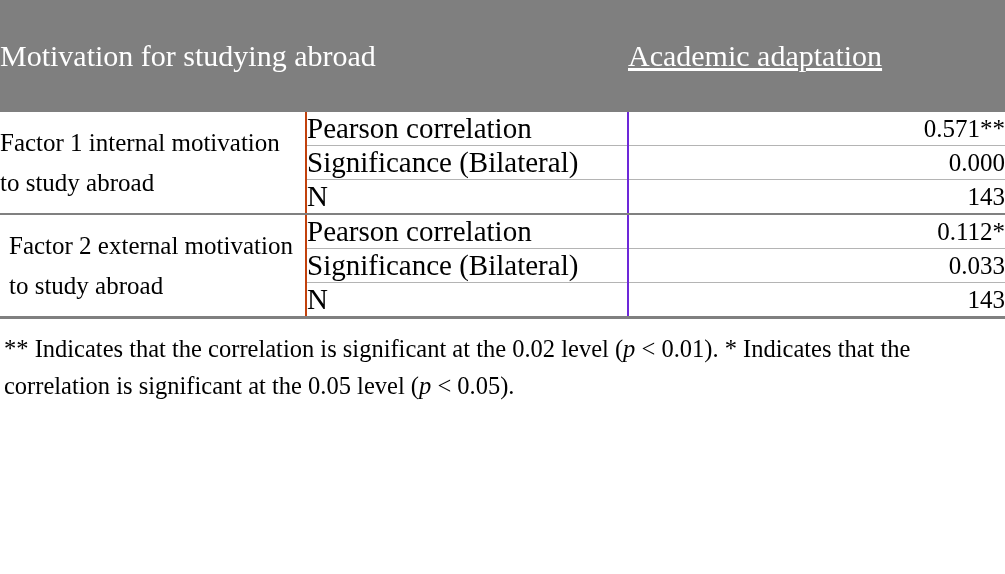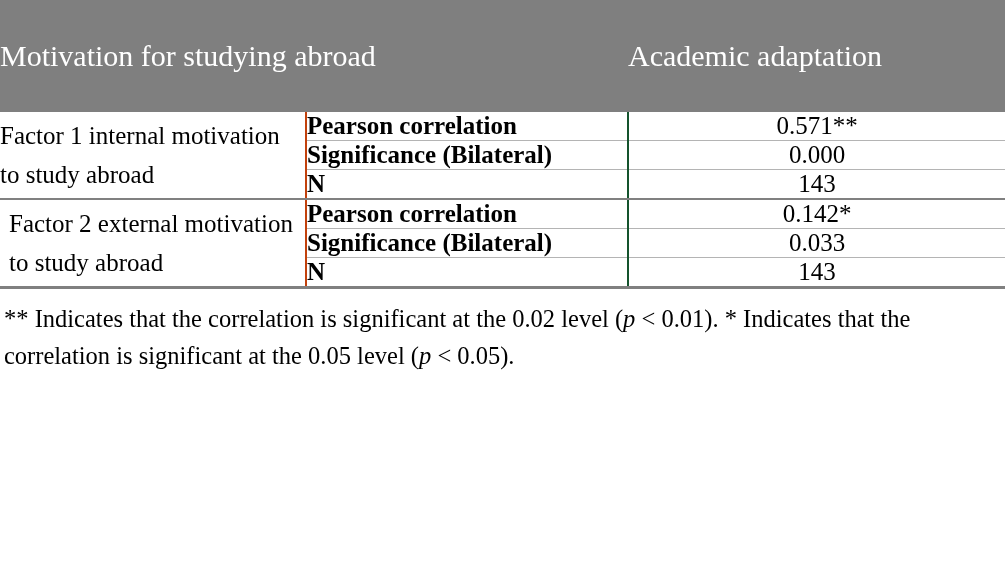--- a/index.html
+++ b/index.html
@@ -42,51 +42,51 @@
   }
   .hdr-left {
     padding: 6px 14px 6px 18px;
     border-right: 3px solid #ffffff;
     vertical-align: middle;
   }
   .hdr-right {
     text-align: center;
     padding: 6px 16px;
     vertical-align: middle;
+    text-decoration: underline;
   }
   
   .label-cell {
     font-size: 25px;
     line-height: 1.58;
     padding: 10px 12px 10px 18px;
     border-right: 2px solid #c2410c;
     border-bottom: 2px solid #808080;
     vertical-align: top;
   }
   .label-cell.last-group {
     border-bottom: 3px solid #808080;
     padding-left: 9px;
   }
   .metric-cell {
-    font-size: 25px;
+    font-size: 29px;
     padding: 10px 10px 10px 18px;
-    border-right: 2px solid #14532d;
+    border-right: 2px solid #6d28d9;
     border-bottom: 1px solid #b4b4b4;
     white-space: nowrap;
-    font-weight: bold;
   }
   .metric-cell.group-end {
     border-bottom: 2px solid #808080;
   }
   .metric-cell.table-end {
     border-bottom: 3px solid #808080;
   }
   .value-cell {
     font-size: 25px;
-    text-align: center;
+    text-align: right;
     padding: 10px;
     border-bottom: 1px solid #b4b4b4;
   }
   .value-cell.group-end {
     border-bottom: 2px solid #808080;
   }
   .value-cell.table-end {
     border-bottom: 3px solid #808080;
   }
   .footnote {
@@ -130,21 +130,21 @@
         <td class="value-cell">0.000</td>
       </tr>
       <tr>
         <td class="metric-cell group-end">N</td>
         <td class="value-cell group-end">143</td>
       </tr>
 
       <tr>
         <td class="label-cell last-group" rowspan="3">Factor 2 external motivation to study abroad</td>
         <td class="metric-cell">Pearson correlation</td>
-        <td class="value-cell">0.142*</td>
+        <td class="value-cell">0.112*</td>
       </tr>
       <tr>
         <td class="metric-cell">Significance (Bilateral)</td>
         <td class="value-cell">0.033</td>
       </tr>
       <tr>
         <td class="metric-cell table-end">N</td>
         <td class="value-cell table-end">143</td>
       </tr>
     </tbody>

